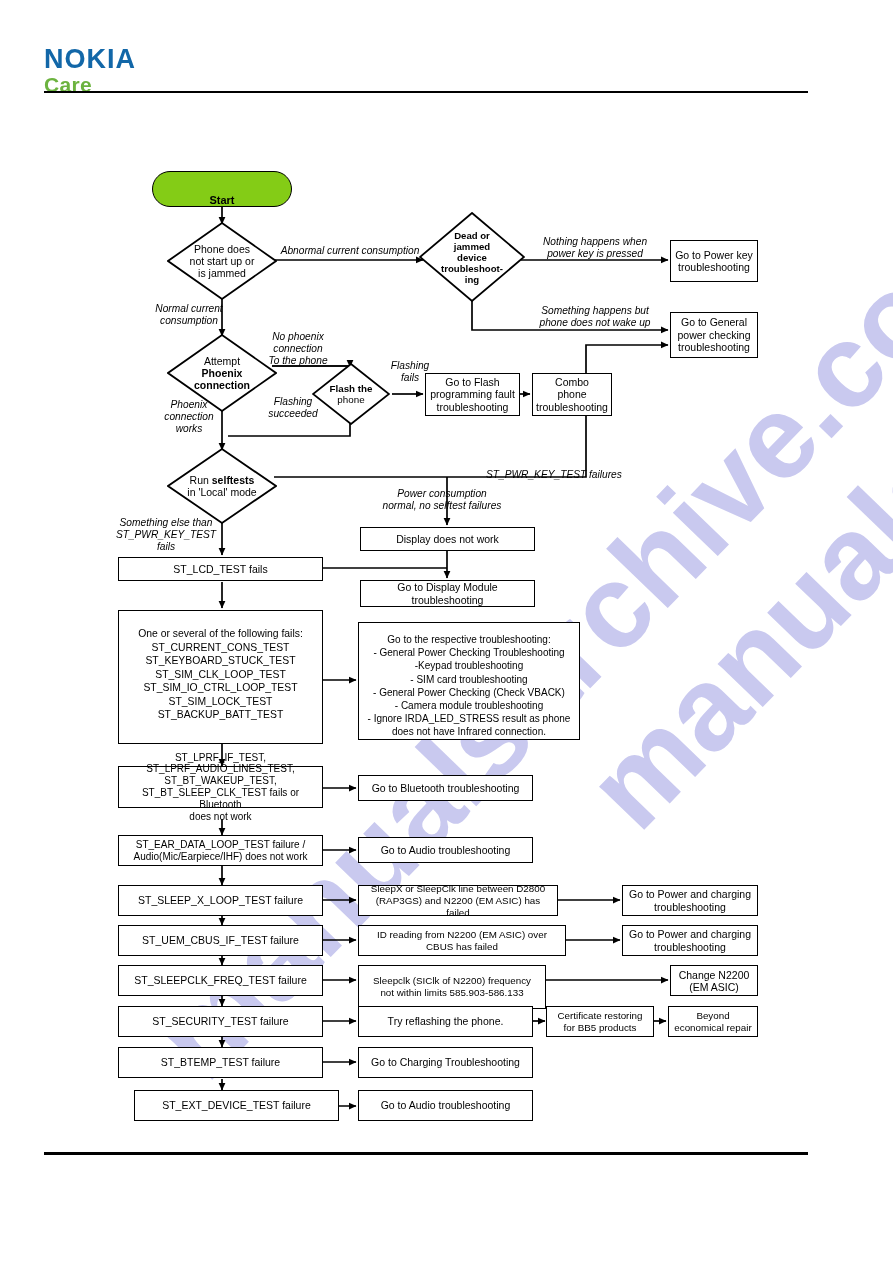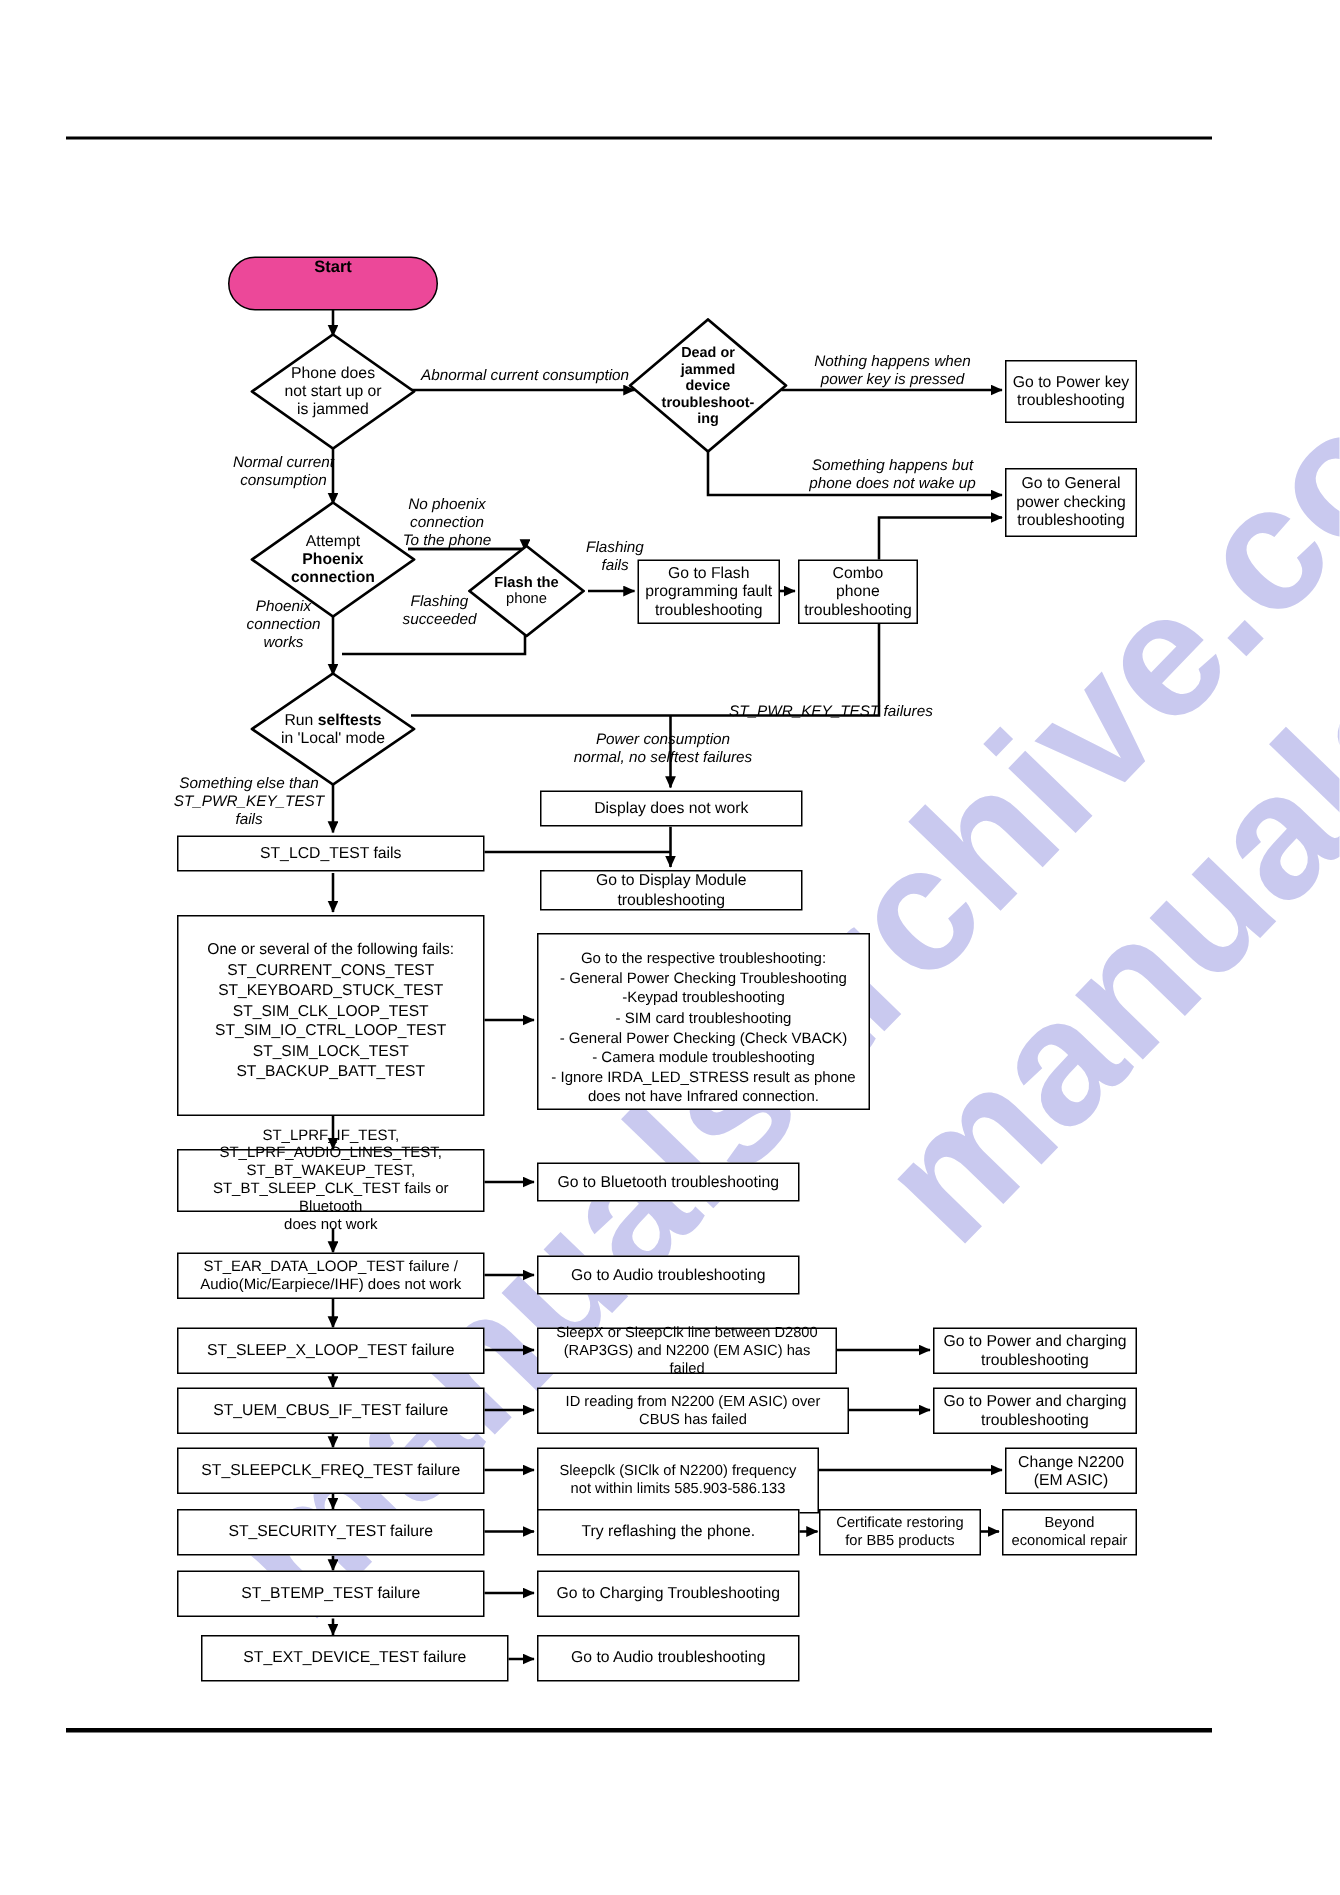--- a/index.html
+++ b/index.html
@@ -59,22 +59,22 @@
     font-size:10.5px;
     line-height:12.4px;
     padding:2px 4px;
     color:#000;
   }
   .node b{font-weight:normal;}
 
   
   .stadium{
     position:absolute;box-sizing:border-box;
-    border:1.8px solid #000;border-radius:22px;background:#ec4899;
-    display:flex;align-items:flex-start;justify-content:center;
+    border:1.8px solid #000;border-radius:22px;background:#84cc16;
+    display:flex;align-items:flex-end;justify-content:center;
     font-size:11px;font-weight:bold;
   }
 
   
   .diamond{
     position:absolute;
   }
   .diamond .dshape{
     position:absolute;left:0;top:0;width:100%;height:100%;
   }
@@ -99,20 +99,24 @@
 </head>
 <body>
 
 <div class="page">
 
   <div class="watermark">
     <div class="wm-text wm-a">manualsarchive.com</div>
     <div class="wm-text wm-b">manualsarchive.com</div>
   </div>
 
+  <div class="logo-wrap">
+    <div class="logo-nokia">NOKIA</div>
+    <div class="logo-care">Care</div>
+  </div>
   <div class="rule-top"></div>
   <div class="rule-bottom"></div>
 
   <div class="chart">
     <svg width="893" height="1263">
       <defs>
         <marker id="ah" markerWidth="9" markerHeight="9" refX="7.5" refY="3.6" orient="auto" markerUnits="userSpaceOnUse">
           <path d="M0,0 L8,3.6 L0,7.2 z" fill="#000"></path>
         </marker>
       </defs>

